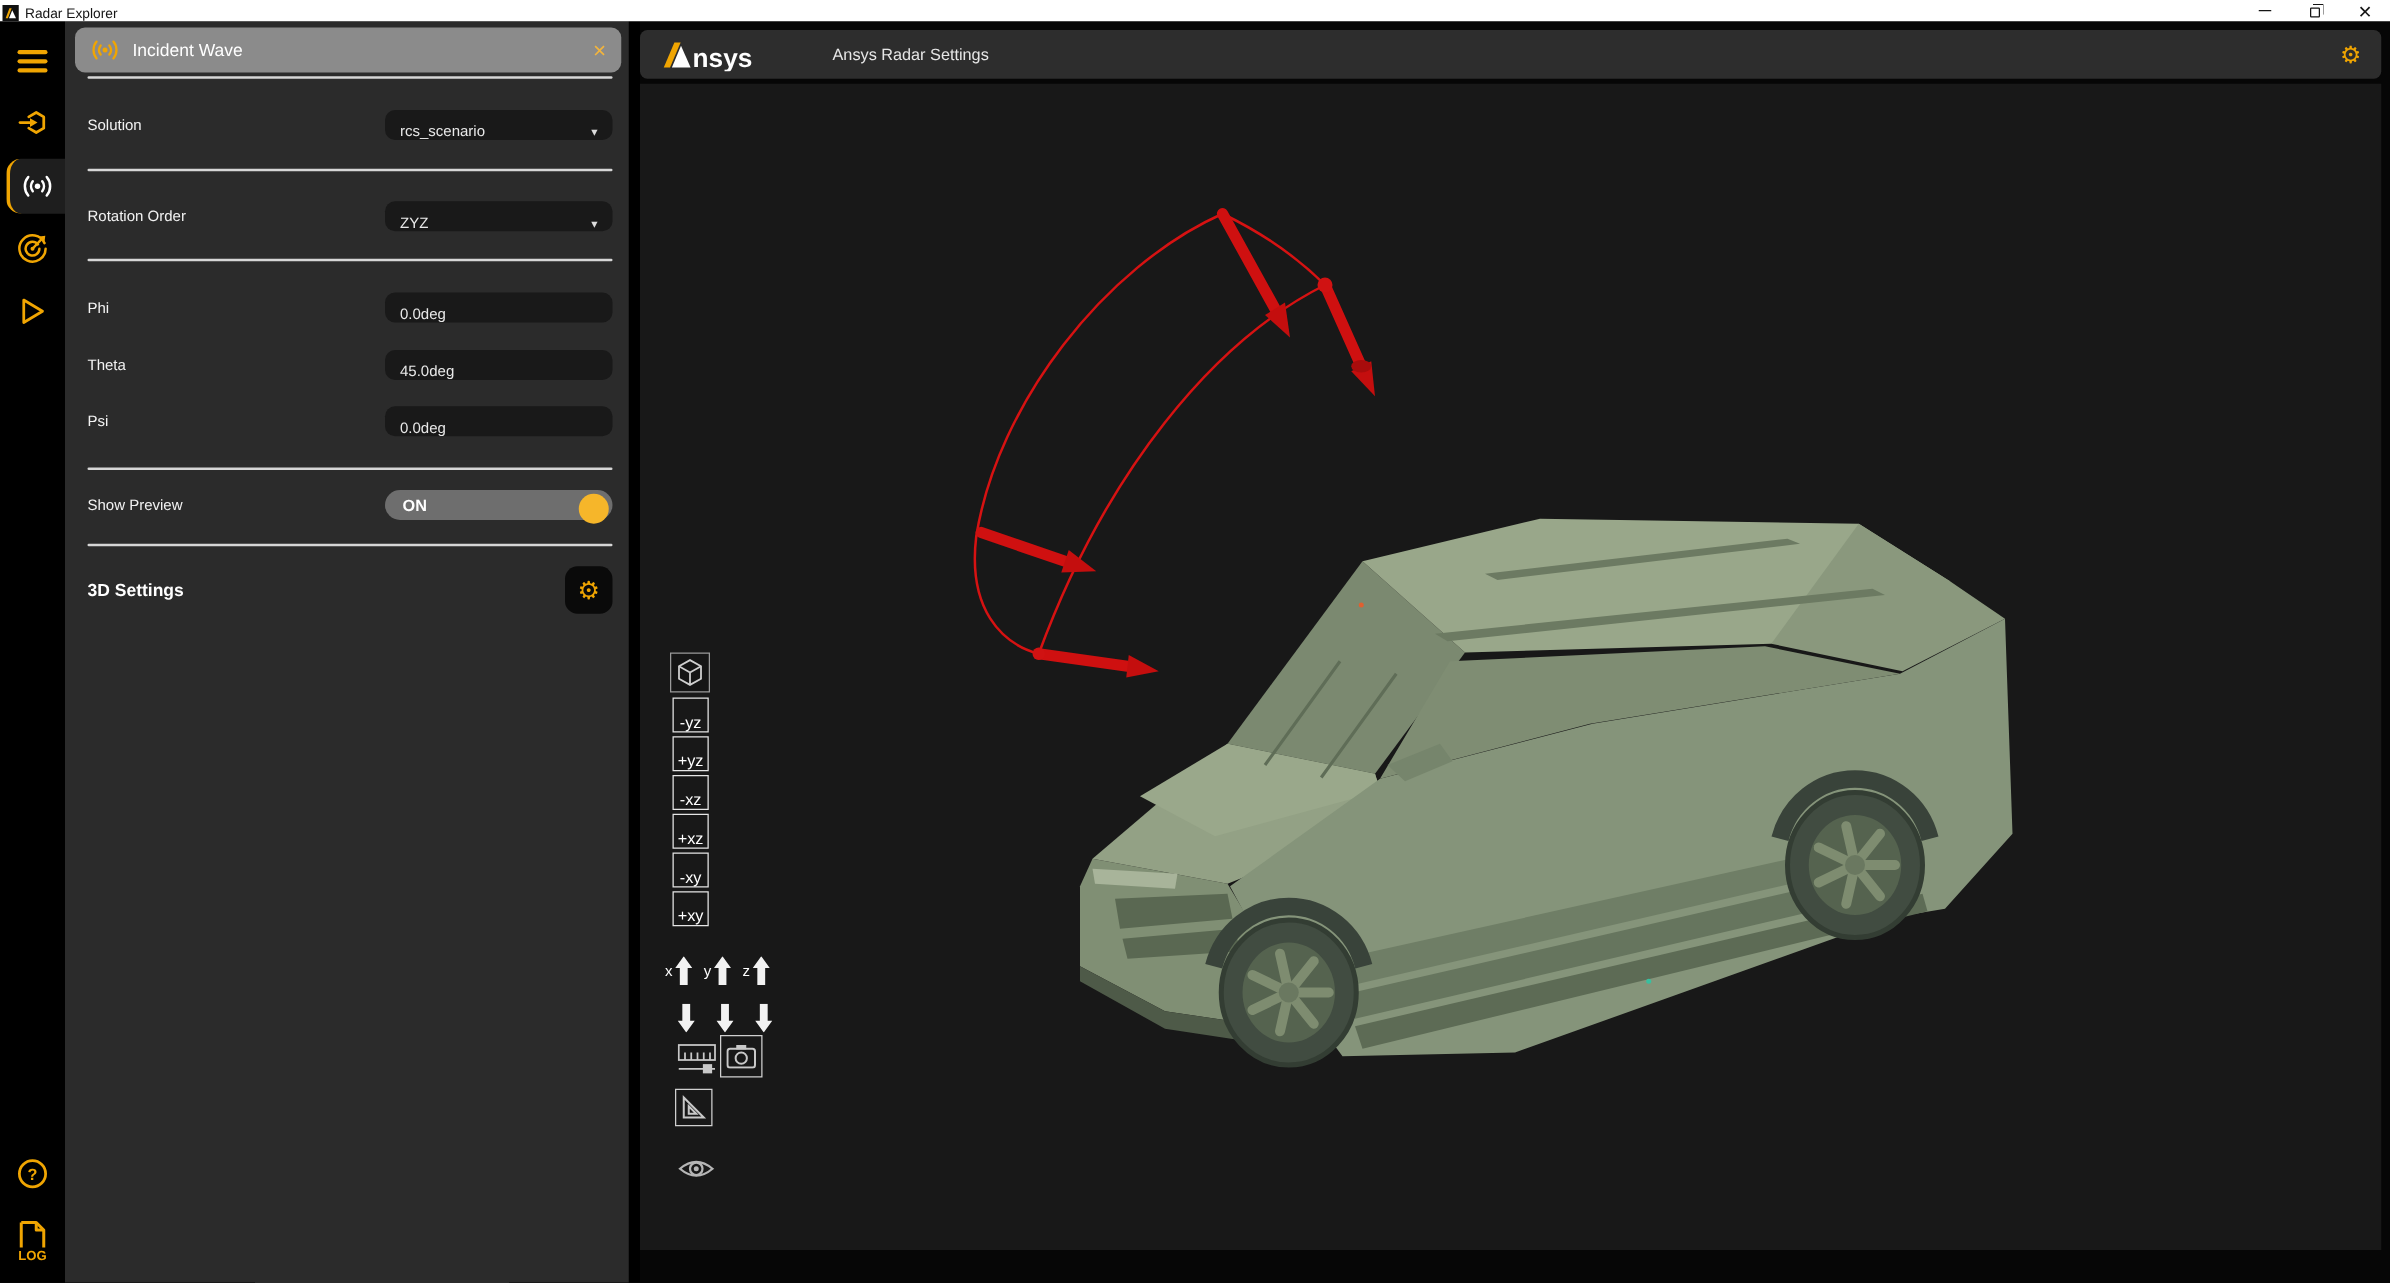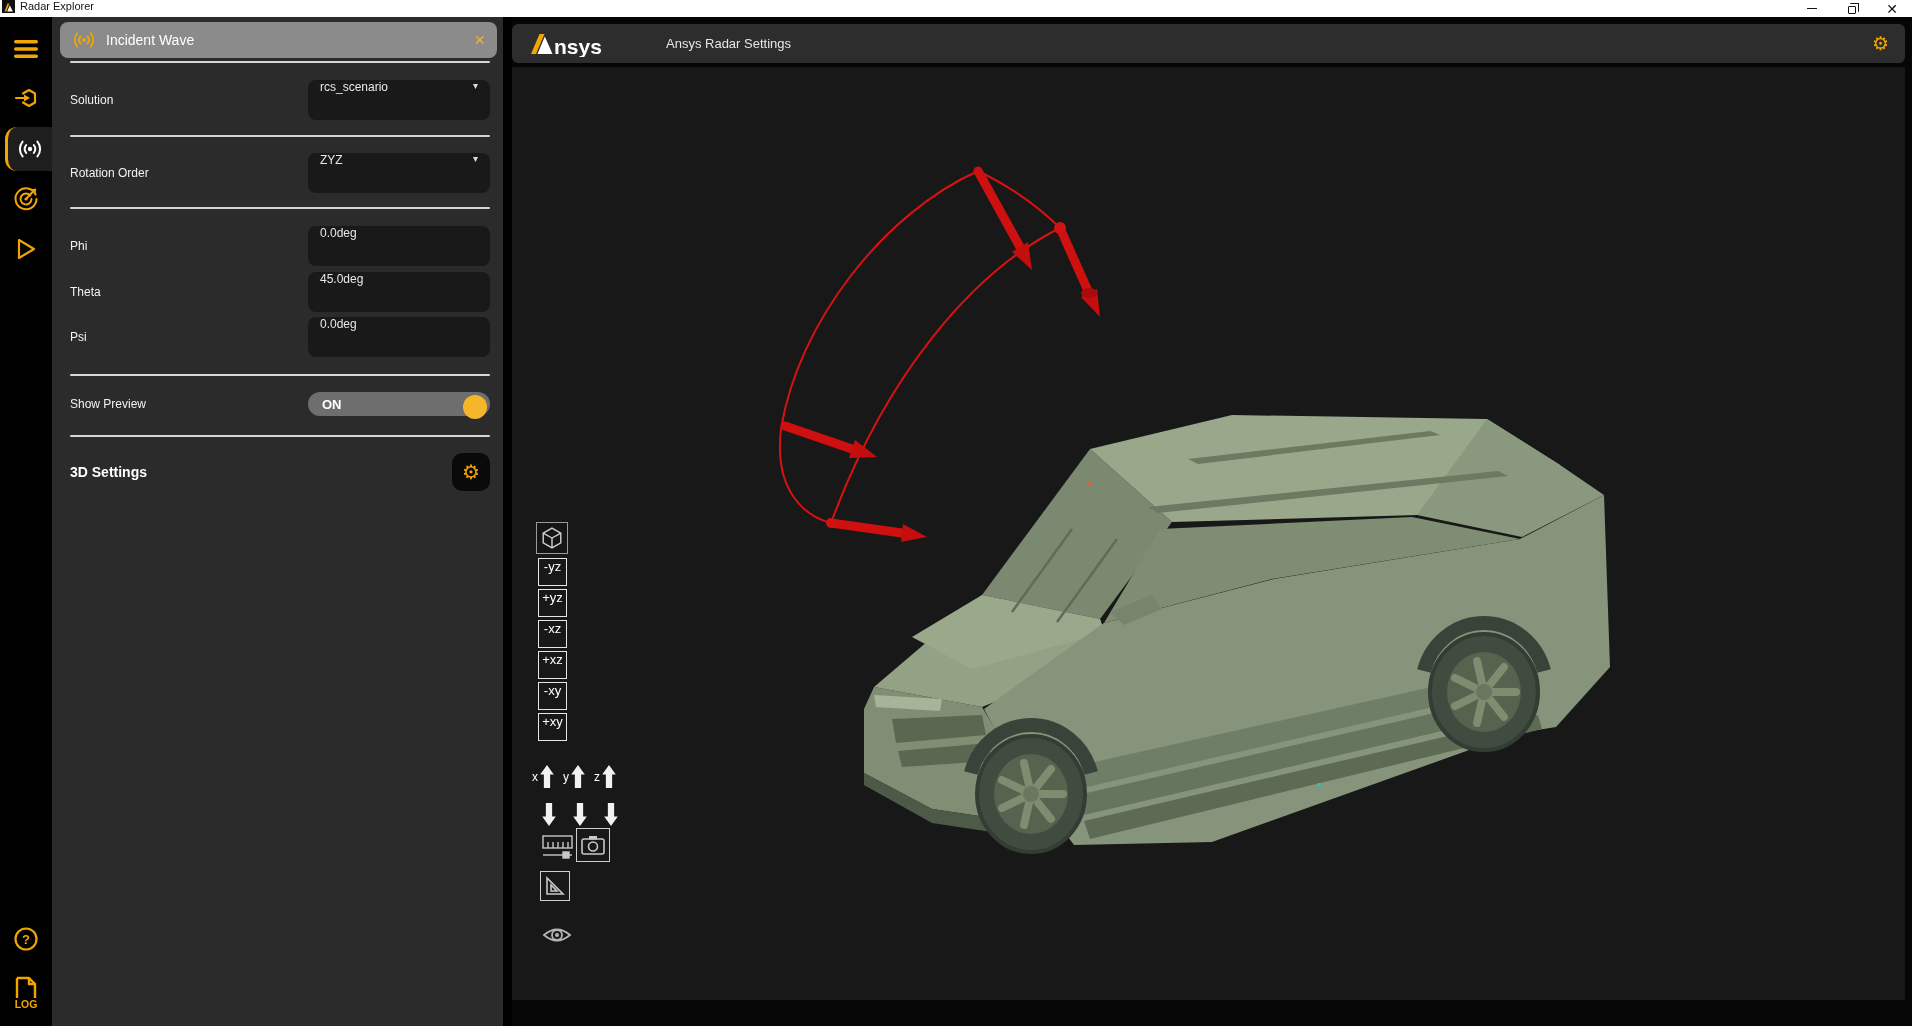--- a/index.html
+++ b/index.html
@@ -1,20 +1,20 @@
 <!DOCTYPE html>
 <html><head>
 <meta charset="utf-8">
 <style>
   *{margin:0;padding:0;box-sizing:border-box}
   html,body{background:#000;}
   body{width:1912px;height:1026px;position:relative;overflow:hidden;font-family:"Liberation Sans",sans-serif;}
 
   
-  .titlebar{position:absolute;top:0;left:0;right:0;height:17px;background:#fff;display:flex;align-items:flex-start;z-index:9}
+  .titlebar{position:absolute;top:0;left:0;right:0;height:17px;background:#fff;display:flex;align-items:flex-end;z-index:9}
   .tb-logo{width:13px;height:13px;background:#101010;margin:0 5px 0 2px;flex:0 0 auto}
   .tb-title{font-size:11px;color:#141414}
   .tb-controls{margin-left:auto;display:flex;height:100%}
   .tb-btn{width:40px;display:flex;align-items:center;justify-content:center;color:#141414}
   .min-glyph{width:10px;height:1px;background:#141414}
   .restore-glyph{position:relative;width:8px;height:8px;border:1px solid #141414;border-radius:1px;margin-top:2px}
   .restore-glyph::before{content:"";position:absolute;left:1px;top:-4px;width:8px;height:8px;border:1px solid #141414;border-left:none;border-bottom:none;border-radius:1px}
   .close-glyph{font-size:14px;line-height:10px}
 
   
@@ -23,40 +23,40 @@
   .side-item.active{left:5px;width:47px;background:#1e1e1e;border-left:3px solid #f0a502;border-radius:12px 0 0 12px}
 
   
   .panel{position:absolute;left:52px;top:17px;width:451px;bottom:0;background:#2b2b2b}
   .panel-header{position:absolute;left:8px;right:6px;top:5px;height:36px;background:#8b8b8b;border-radius:8px;display:flex;align-items:center;gap:10px;padding:0 12px}
   .panel-header .ph-title{color:#fff;font-size:14px}
   .panel-header .ph-close{margin-left:auto;color:#f2b43d;font-size:18px;line-height:16px;cursor:default}
   .sep{position:absolute;left:18px;right:13px;height:2px;background:#d6d6d6;border-radius:1px}
   .row{position:absolute;left:18px;right:13px;height:34px;display:flex;align-items:center;justify-content:space-between}
   .row .lbl{font-size:12px;font-weight:400;color:#f2f2f2}
-  .select,.input{width:182px;height:40px;background:#191919;border-radius:8px;color:#e8e8e8;font-size:12px;display:flex;align-items:flex-start;padding:0 12px}
+  .select,.input{width:182px;height:24px;background:#191919;border-radius:8px;color:#e8e8e8;font-size:12px;display:flex;align-items:flex-end;padding:0 12px}
   .select .chev{margin-left:auto;color:#dcdcdc;font-size:10px}
   .toggle{width:182px;height:24px;background:#6e6e6e;border-radius:15px;position:relative;display:flex;align-items:center;padding:0 14px}
   .toggle .on-lbl{color:#fff;font-weight:700;font-size:13px}
   .toggle .knob{position:absolute;right:3px;top:3px;width:24px;height:24px;border-radius:50%;background:#f6b62a}
   .settings-btn{width:38px;height:38px;background:#0a0a0a;border-radius:10px;display:flex;align-items:center;justify-content:center;color:#f0a502;font-size:20px}
   .lbl-3d{font-size:14px;font-weight:700;color:#fff}
 
   
   .main{position:absolute;left:512px;top:17px;right:0;bottom:0;background:#060606}
   .main-header{position:absolute;top:7px;left:0;right:7px;height:39px;background:#2d2d2d;border-radius:6px;display:flex;align-items:center;padding:0 16px}
   .header-title{margin-left:42px;font-size:13px;color:#e6e6e6}
   .header-gear{margin-left:auto;color:#f0a502;font-size:19px}
   .canvas{position:absolute;top:50px;left:0;right:7px;bottom:26px;background:#181818;overflow:hidden}
   .statusbar{position:absolute;bottom:1px;left:0;right:7px;height:24px;background:#2d2d2d;border-radius:4px;display:flex;align-items:center;padding:0 14px;font-size:11px;color:#c4c4c4}
   .status-right{margin-left:auto}
 
   
   .cube-btn{position:absolute;left:24px;top:455px;width:32px;height:32px;border:1px solid #9a9a9a;display:flex;align-items:center;justify-content:center;background:rgba(0,0,0,.1)}
-  .vbtn{position:absolute;left:26px;width:29px;height:28px;border:1px solid #e6e6e6;color:#fff;font-size:13px;display:flex;align-items:flex-start;justify-content:center}
+  .vbtn{position:absolute;left:26px;width:29px;height:28px;border:1px solid #e6e6e6;color:#fff;font-size:13px;display:flex;align-items:flex-end;justify-content:center}
   .axis-group{position:absolute;display:flex;align-items:center;gap:2px;color:#fff;font-size:12px}
   .tool-btn{position:absolute;border:1px solid #cfcfcf;display:flex;align-items:center;justify-content:center}
   .plain-icon{position:absolute}
 </style>
 </head>
 <body>
 
 <div class="titlebar">
   <div class="tb-logo">
     <svg width="13" height="13" viewBox="0 0 13 13">

